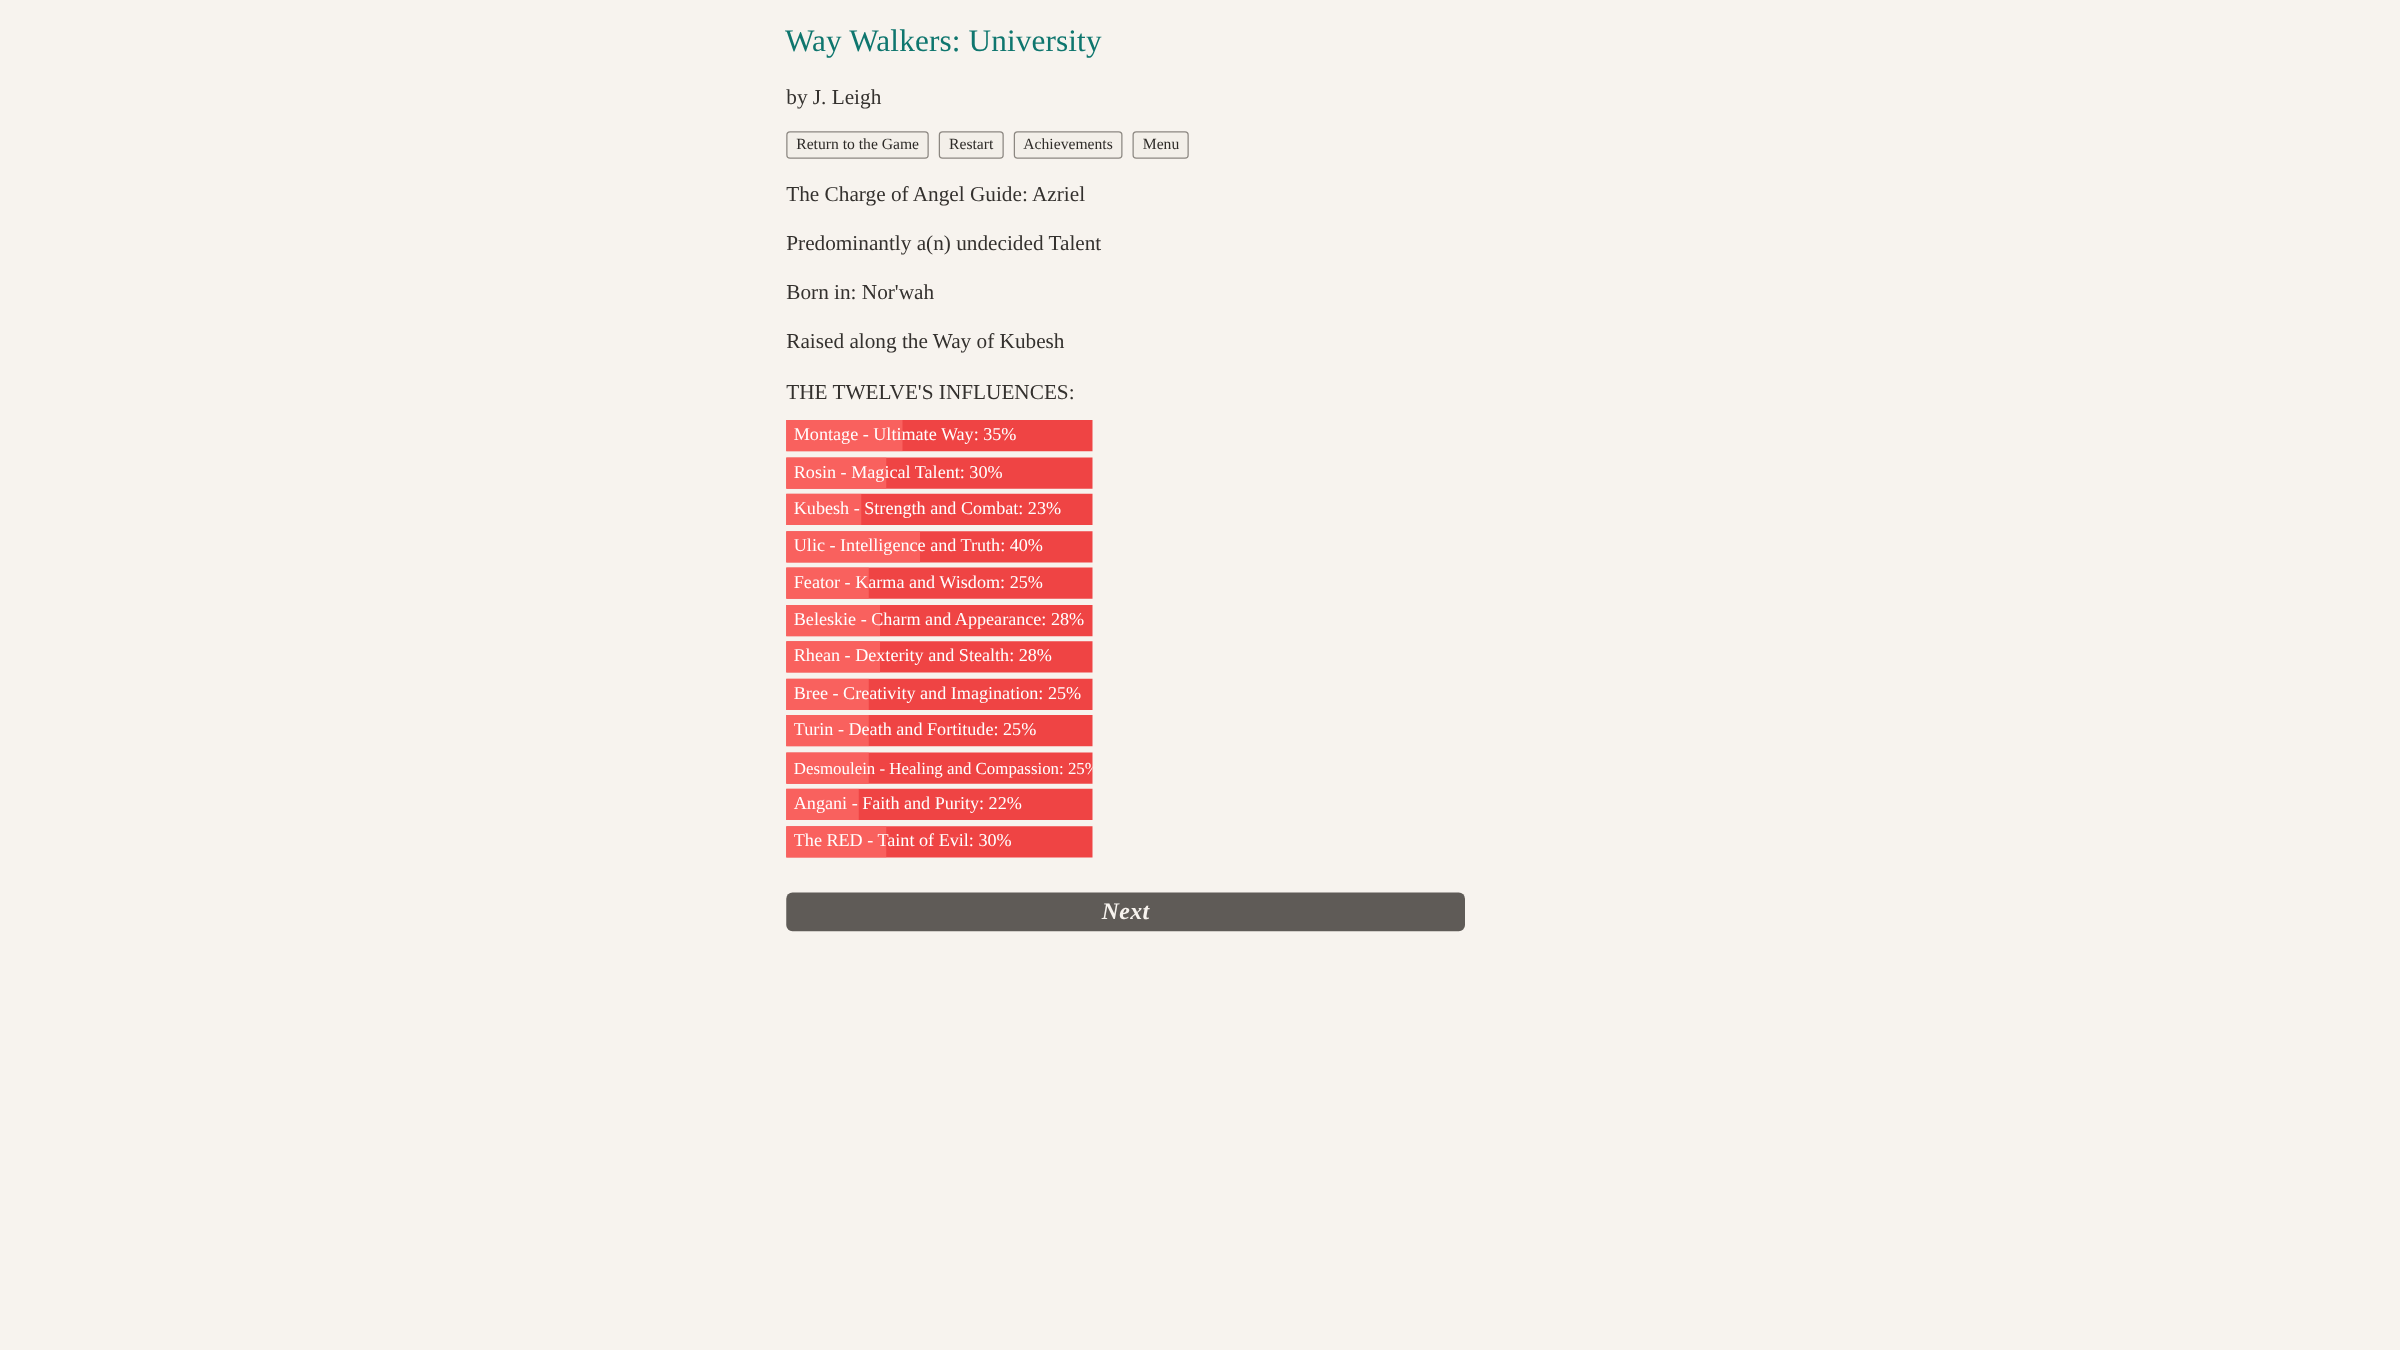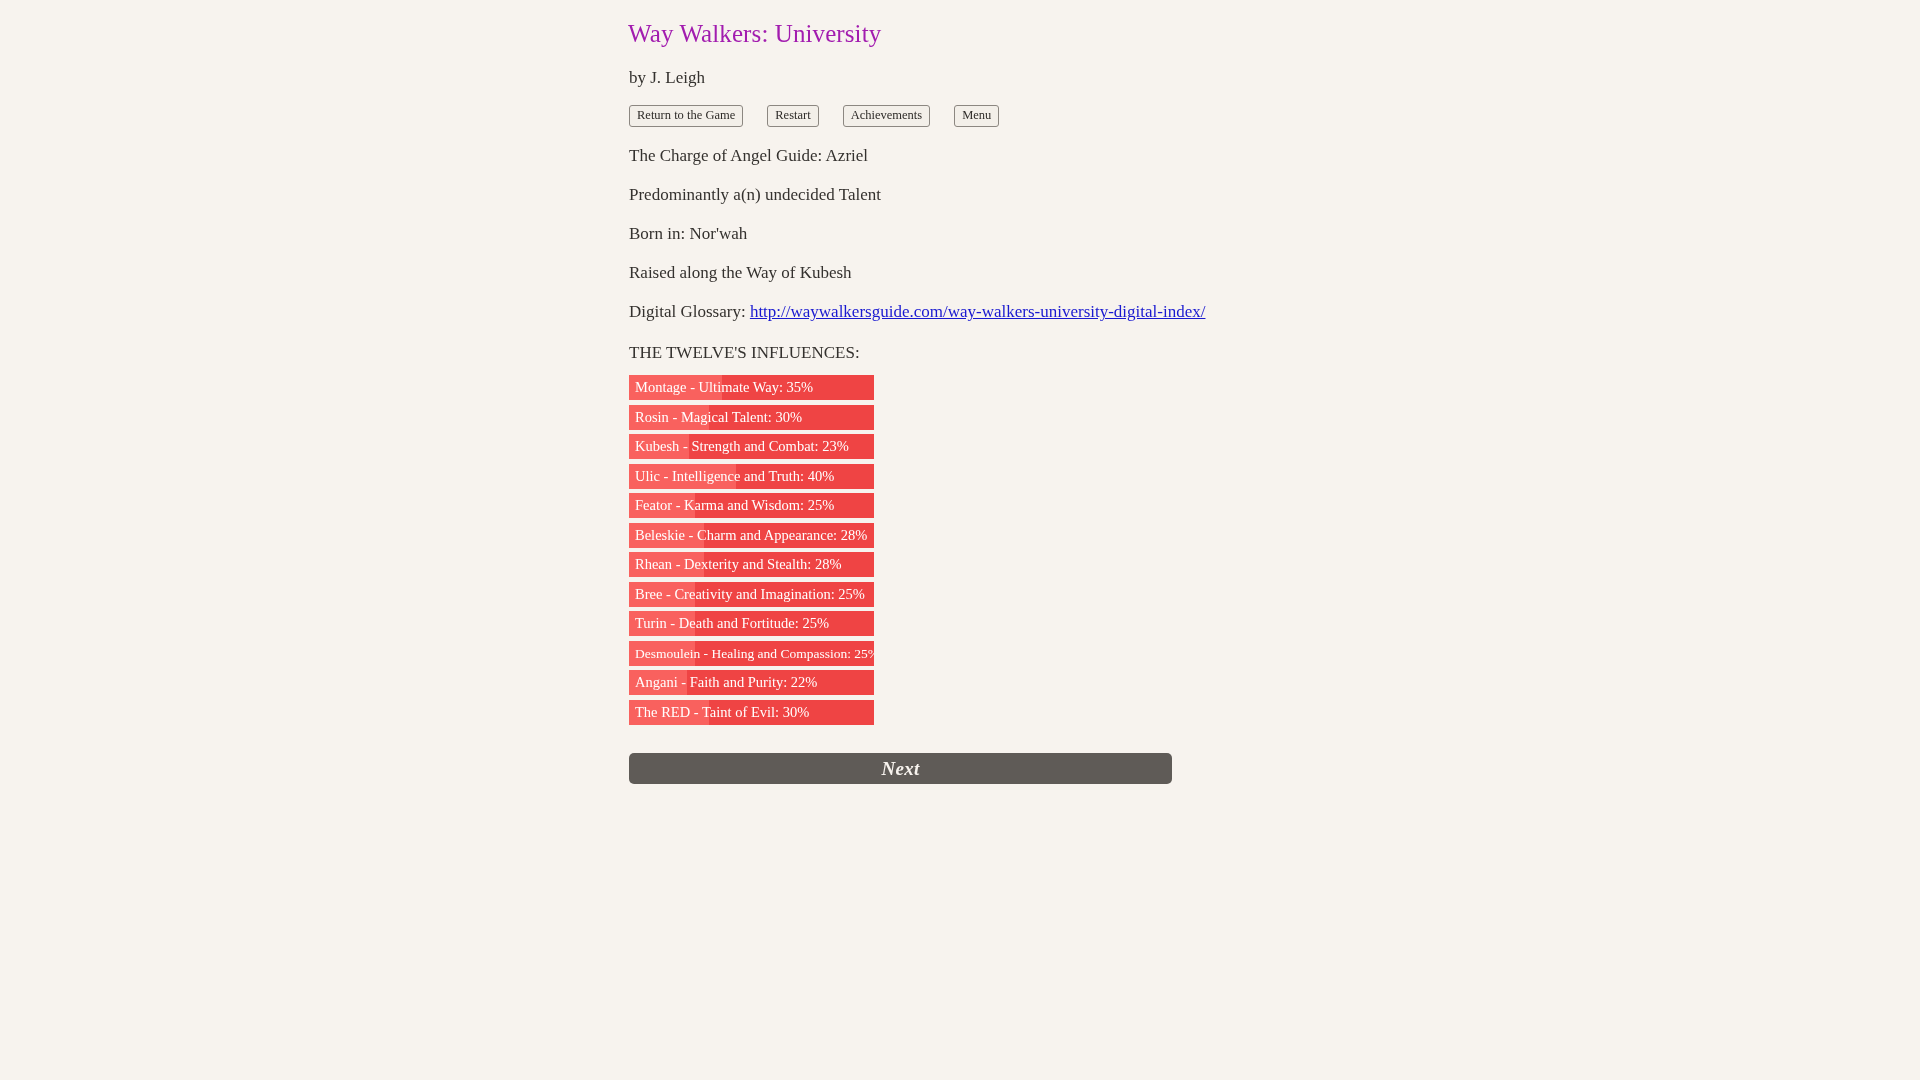--- a/index.html
+++ b/index.html
@@ -22,34 +22,34 @@
   }
   .content {
     position: absolute;
     left: 629px;
     top: 18px;
     width: 680px;
   }
   .game-title {
     font-size: 25px;
     font-weight: normal;
-    color: #a21caf;
+    color: #0f766e;
     margin: 0 0 15px -1px;
     line-height: 1.3;
     letter-spacing: 0.1px;
   }
   .byline {
     font-size: 17px;
     margin-top: 17px;
     color: #34312e;
   }
   .button-bar {
     margin-top: 17px;
     display: flex;
-    gap: 24px;
+    gap: 8px;
     align-items: center;
   }
   .nav-button {
     font-family: "Liberation Serif", "DejaVu Serif", serif;
     font-size: 12.5px;
     color: #2e2b28;
     background: #f3efe9;
     border: 1px solid #8c8781;
     border-radius: 3px;
     padding: 2px 7px 3px 7px;
@@ -132,21 +132,20 @@
       <button class="nav-button">Restart</button>
       <button class="nav-button">Achievements</button>
       <button class="nav-button">Menu</button>
     </div>
 
     <div class="stat-line">The Charge of Angel Guide: Azriel</div>
     <div class="stat-line">Predominantly a(n) undecided Talent</div>
     <div class="stat-line">Born in: Nor'wah</div>
     <div class="stat-line">Raised along the Way of Kubesh</div>
 
-    <div class="stat-line"><span>Digital Glossary: </span><a class="glossary-link" href="#">http://waywalkersguide.com/way-walkers-university-digital-index/</a></div>
 
     <div class="influences-header">THE TWELVE'S INFLUENCES:</div>
 
     <div class="bars">
       <div class="bar-row">
         <div class="bar-fill" style="width:38%"></div>
         <div class="bar-label">Montage - Ultimate Way: 35%</div>
       </div>
       <div class="bar-row">
         <div class="bar-fill" style="width:32.5%"></div>

